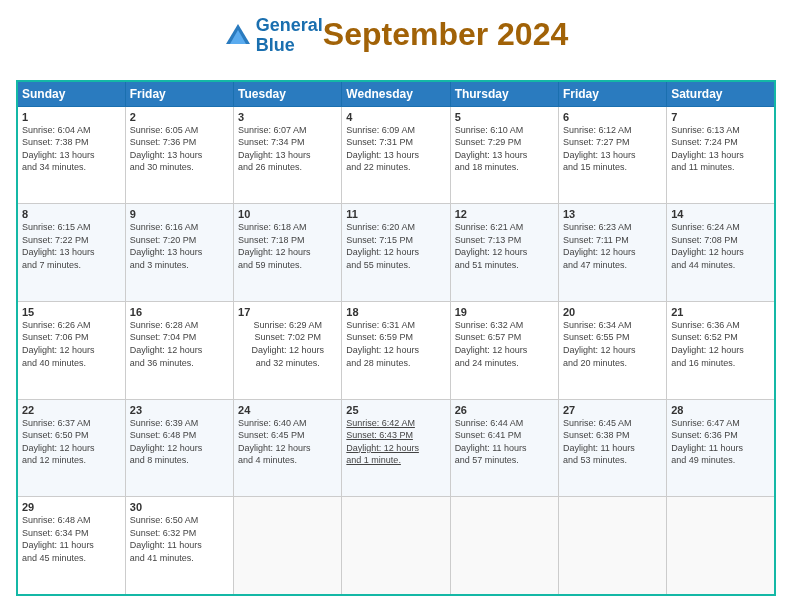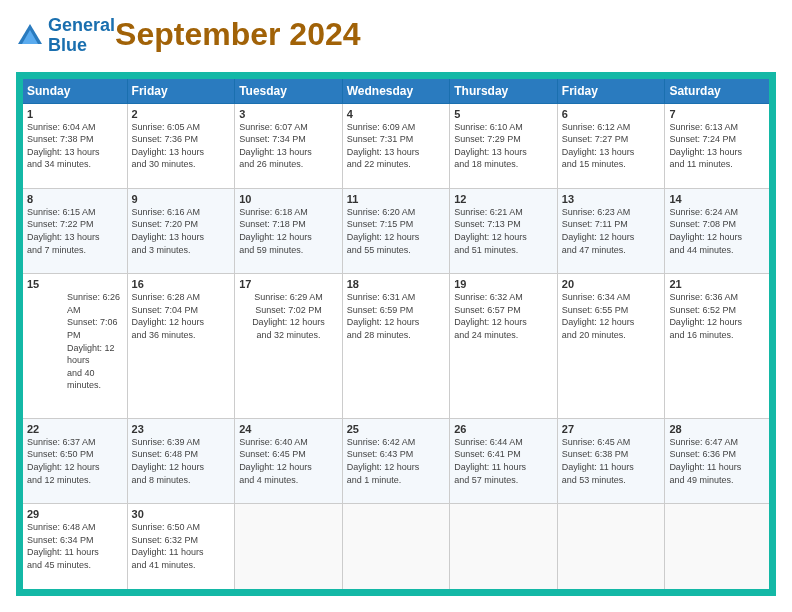--- a/index.html
+++ b/index.html
@@ -12,23 +12,23 @@
     }
     .page {
       width: 792px;
       height: 612px;
       padding: 16px;
       display: flex;
       flex-direction: column;
     }
     .header {
       display: flex;
-      justify-content: flex-start;
+      justify-content: center;
       align-items: flex-start;
-      margin-bottom: 16px;
+      margin-bottom: 24px;
     }
     .logo {
       display: flex;
       align-items: center;
       gap: 4px;
     }
     .logo-text {
       font-size: 18px;
       font-weight: bold;
       color: #333;
@@ -48,21 +48,21 @@
       font-size: 32px;
       font-weight: bold;
       color: #a16207;
     }
     .subtitle {
       font-size: 14px;
       color: #555;
     }
     .calendar {
       flex: 1;
-      border: 7px solid #14b8a6;
+      border: 2px solid #14b8a6;
       border-collapse: collapse;
       width: 100%;
       table-layout: fixed;
     }
     .calendar th {
       background: #2a7bbf;
       color: #fff;
       font-size: 12px;
       font-weight: bold;
       padding: 5px 4px;
@@ -226,21 +226,21 @@
             <span class="day-num">14</span>
             <div class="day-info" style="white-space: pre-line;">Sunrise: 6:24 AM
 Sunset: 7:08 PM
 Daylight: 12 hours
 and 44 minutes.</div>
           </td>
         </tr>
         <tr>
           <td>
             <span class="day-num">15</span>
-            <div class="day-info" style="white-space: pre-line; margin-left: 40px;">Sunrise: 6:26 AM
+            <div class="day-info" style="white-space: pre-line;">Sunrise: 6:26 AM
 Sunset: 7:06 PM
 Daylight: 12 hours
 and 40 minutes.</div>
           </td>
           <td>
             <span class="day-num">16</span>
             <div class="day-info" style="white-space: pre-line;">Sunrise: 6:28 AM
 Sunset: 7:04 PM
 Daylight: 12 hours
 and 36 minutes.</div>
@@ -298,21 +298,21 @@
           </td>
           <td>
             <span class="day-num">24</span>
             <div class="day-info" style="white-space: pre-line;">Sunrise: 6:40 AM
 Sunset: 6:45 PM
 Daylight: 12 hours
 and 4 minutes.</div>
           </td>
           <td>
             <span class="day-num">25</span>
-            <div class="day-info" style="white-space: pre-line;">Sunrise: 6:42 AM
+            <div class="day-info" style="white-space: pre-line; text-decoration: underline;">Sunrise: 6:42 AM
 Sunset: 6:43 PM
 Daylight: 12 hours
 and 1 minute.</div>
           </td>
           <td>
             <span class="day-num">26</span>
             <div class="day-info" style="white-space: pre-line;">Sunrise: 6:44 AM
 Sunset: 6:41 PM
 Daylight: 11 hours
 and 57 minutes.</div>

